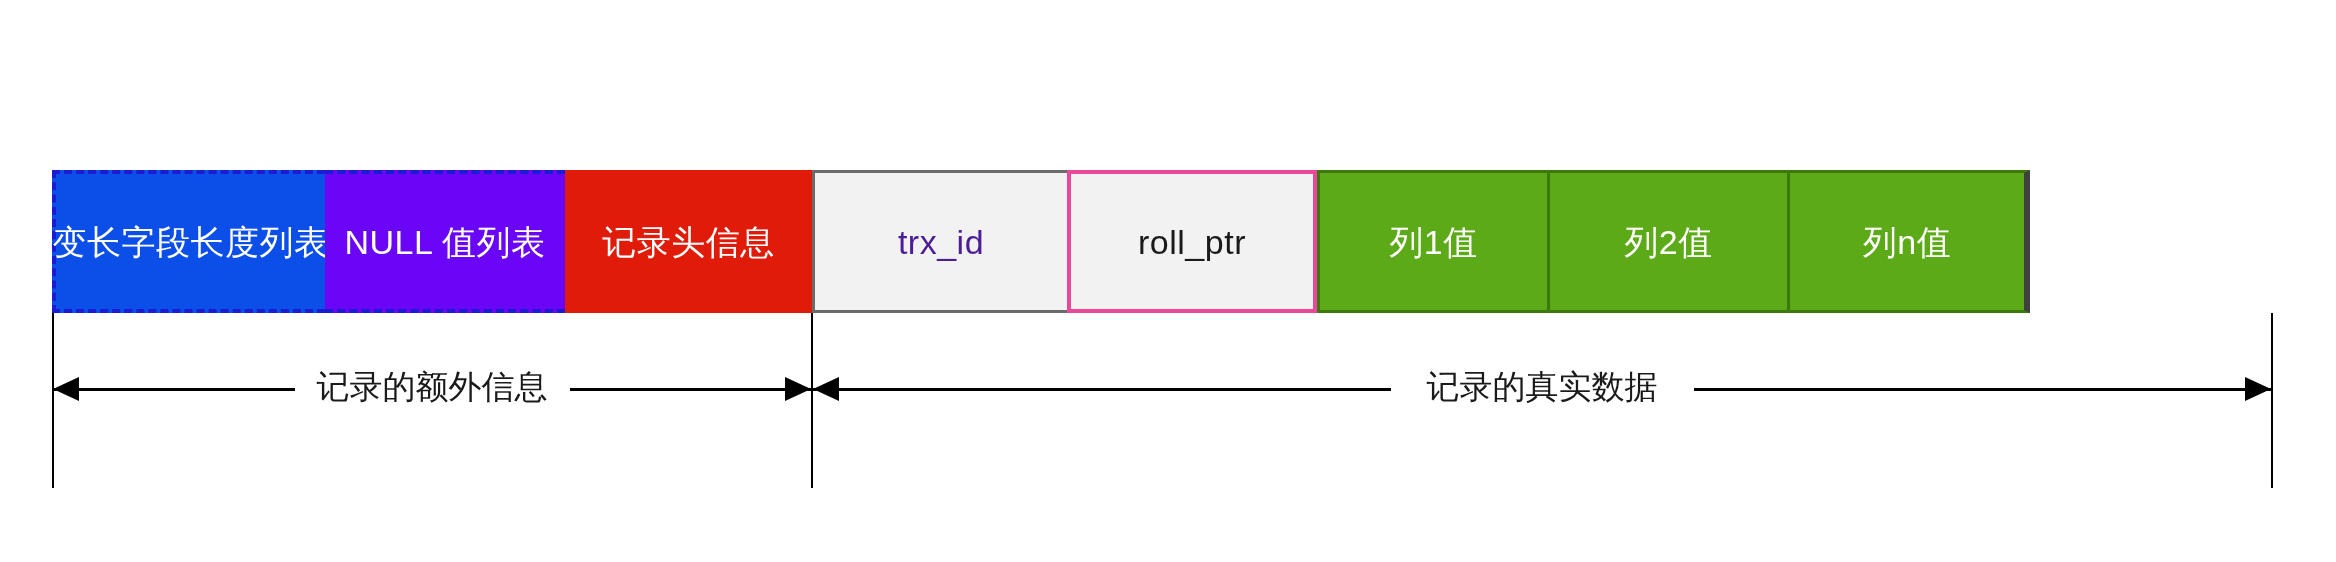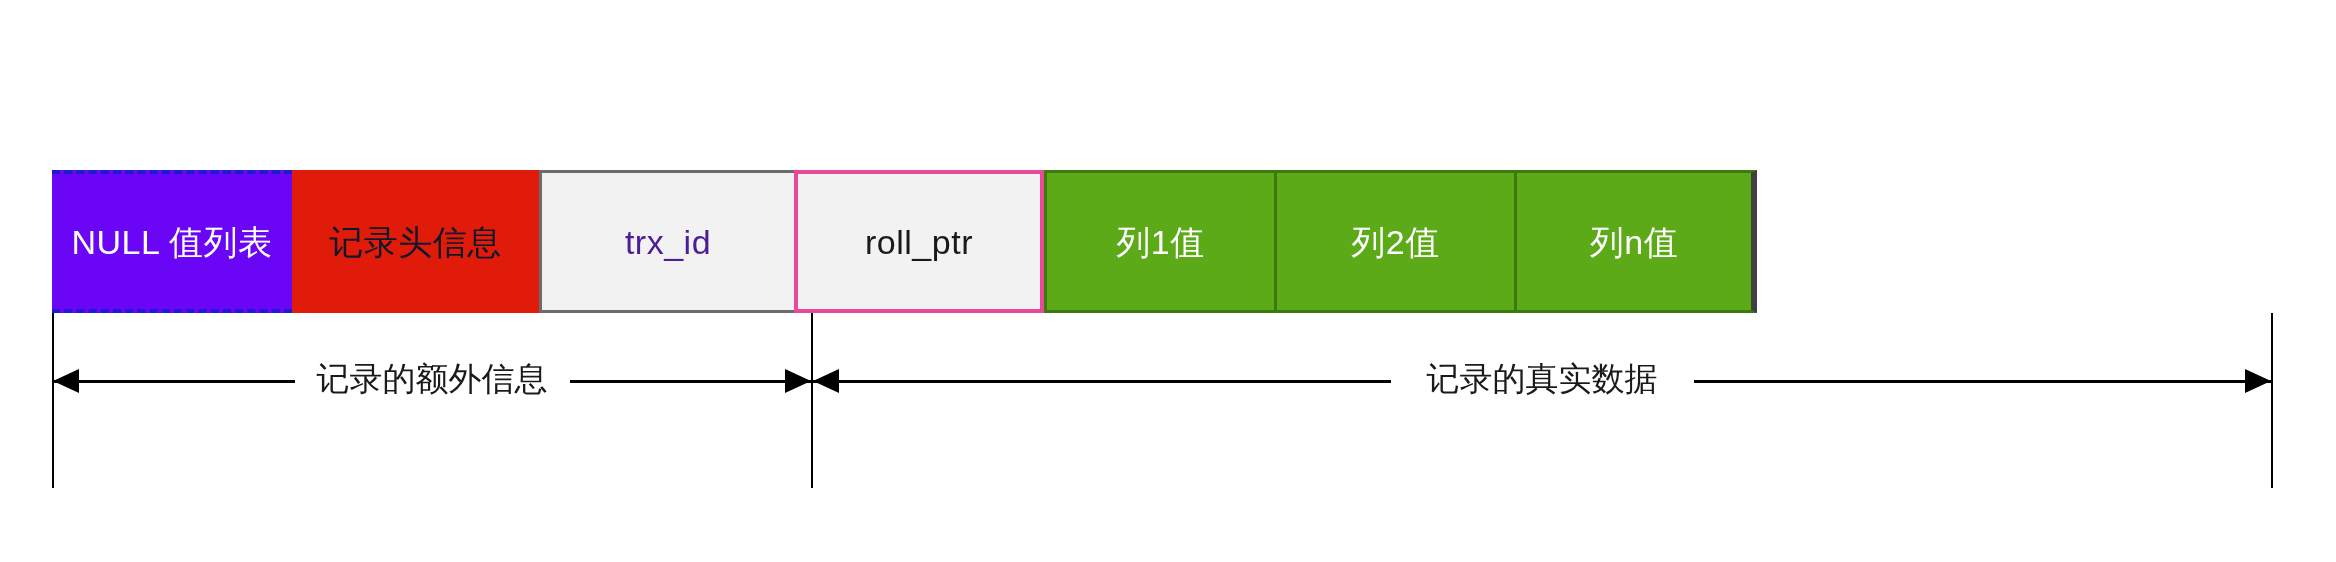--- a/index.html
+++ b/index.html
@@ -56,21 +56,21 @@
     width: 240px;
     background: #6a06f5;
     color: #ffffff;
     border: 4px dashed #1b1bd4;
     border-left: none;
     border-right: none;
   }
   .seg-header {
     width: 247px;
     background: #e01b09;
-    color: #0f172a;
+    color: #ffffff;
     border: 4px solid #e01b09;
     border-left: none;
     border-right: none;
   }
 
   
   .seg-rowid {
     width: 243px;
     background: #f2f2f2;
     color: #1a1a1a;
@@ -106,21 +106,21 @@
     position: absolute;
     width: 2px;
     background: #000000;
   }
   .guide-left   { left: 52px;   top: 313px; height: 175px; }
   .guide-mid    { left: 811px;  top: 313px; height: 175px; }
   .guide-right  { left: 2271px; top: 313px; height: 175px; }
 
   .measure {
     position: absolute;
-    top: 358px;
+    top: 366px;
     height: 46px;
     display: flex;
     align-items: center;
   }
   .measure-extra { left: 53px;  width: 758px; }
   .measure-data  { left: 813px; width: 1458px; gap: 14px; }
 
   .m-line {
     flex: 1 1 auto;
     height: 3px;
@@ -147,20 +147,23 @@
   .arrow-left  { left: 0;  transform: translateY(-50%); border-right: 26px solid #000000; }
   .arrow-right { right: 0; transform: translateY(-50%); border-left: 26px solid #000000; }
 </style>
 </head>
 <body>
 
 <div id="canvas">
 
   <div class="record-row">
 
+    <div class="seg seg-varlen">
+      <span>变长字段长度列表</span>
+    </div>
 
     <div class="seg seg-null">
       <span>NULL 值列表</span>
     </div>
 
     <div class="seg seg-header">
       <span>记录头信息</span>
     </div>
 
 

